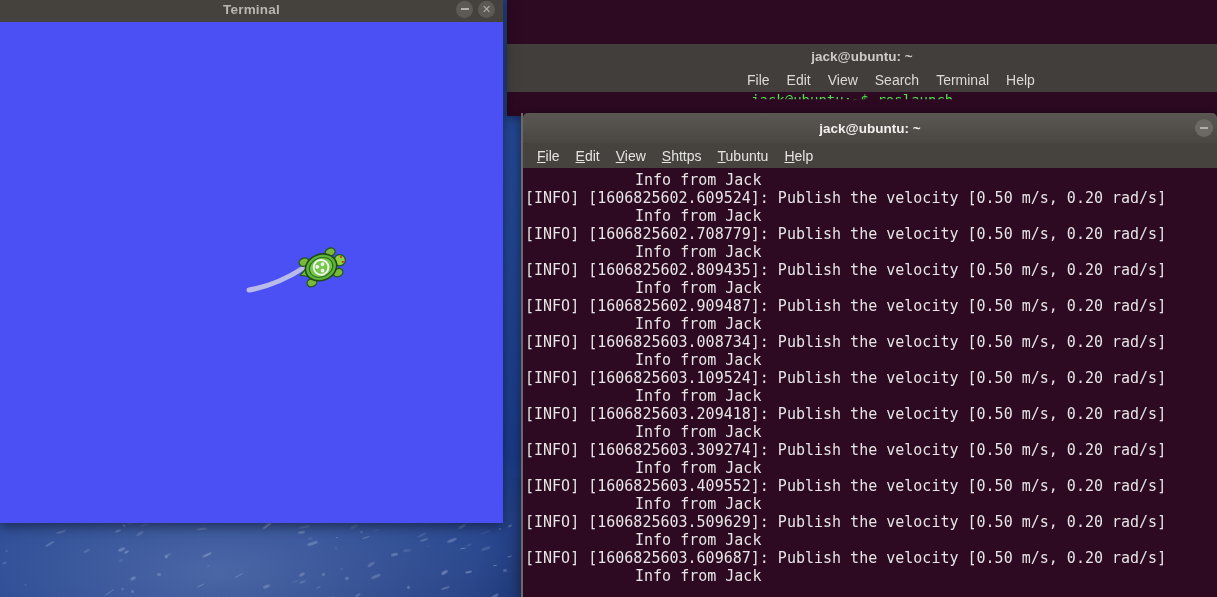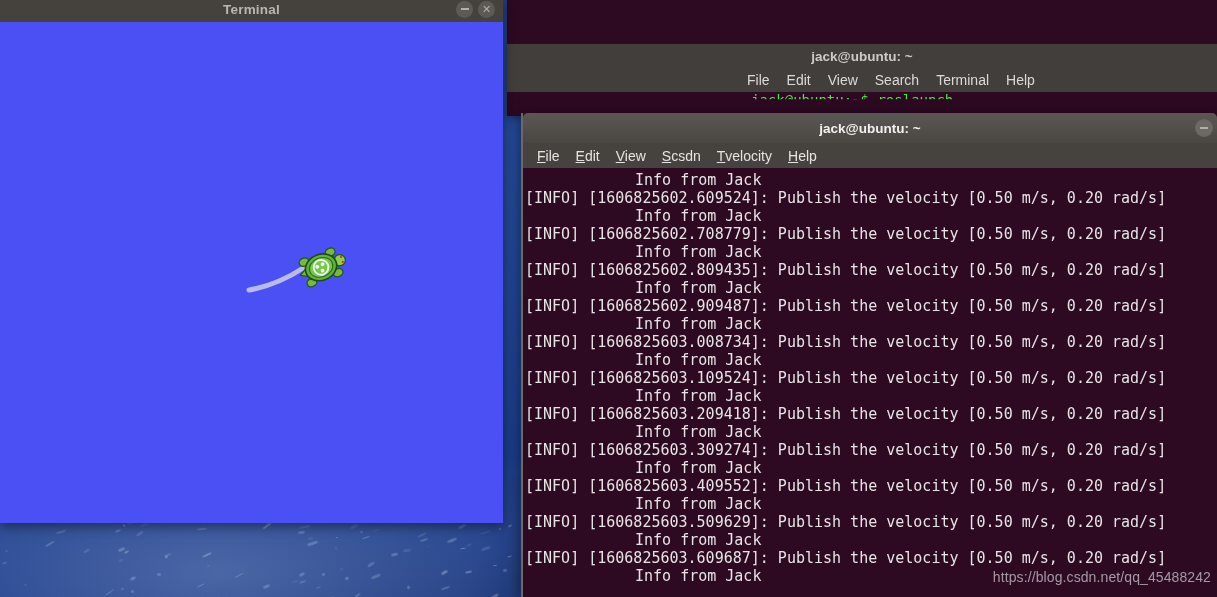--- a/index.html
+++ b/index.html
@@ -441,21 +441,20 @@
       <span class="wbtn">
           <span class="bar"></span>
         </span>
     </div>
   </div>
 
   <div id="term-menubar">
     <span class="mi"><u>F</u><span>ile</span></span>
     <span class="mi"><u>E</u><span>dit</span></span>
     <span class="mi"><u>V</u><span>iew</span></span>
-    <span class="mi"><u>S</u><span>csdn</span></span>
-    <span class="mi"><u>T</u><span>velocity</span></span>
+    <span class="mi"><u>S</u><span>https</span></span>
+    <span class="mi"><u>T</u><span>ubuntu</span></span>
     <span class="mi"><u>H</u><span>elp</span></span>
   </div>
 
   <div id="term-body"><div class="line indent">Info from Jack</div><div class="line">[INFO] [1606825602.609524]: Publish the velocity [0.50 m/s, 0.20 rad/s]</div><div class="line indent">Info from Jack</div><div class="line">[INFO] [1606825602.708779]: Publish the velocity [0.50 m/s, 0.20 rad/s]</div><div class="line indent">Info from Jack</div><div class="line">[INFO] [1606825602.809435]: Publish the velocity [0.50 m/s, 0.20 rad/s]</div><div class="line indent">Info from Jack</div><div class="line">[INFO] [1606825602.909487]: Publish the velocity [0.50 m/s, 0.20 rad/s]</div><div class="line indent">Info from Jack</div><div class="line">[INFO] [1606825603.008734]: Publish the velocity [0.50 m/s, 0.20 rad/s]</div><div class="line indent">Info from Jack</div><div class="line">[INFO] [1606825603.109524]: Publish the velocity [0.50 m/s, 0.20 rad/s]</div><div class="line indent">Info from Jack</div><div class="line">[INFO] [1606825603.209418]: Publish the velocity [0.50 m/s, 0.20 rad/s]</div><div class="line indent">Info from Jack</div><div class="line">[INFO] [1606825603.309274]: Publish the velocity [0.50 m/s, 0.20 rad/s]</div><div class="line indent">Info from Jack</div><div class="line">[INFO] [1606825603.409552]: Publish the velocity [0.50 m/s, 0.20 rad/s]</div><div class="line indent">Info from Jack</div><div class="line">[INFO] [1606825603.509629]: Publish the velocity [0.50 m/s, 0.20 rad/s]</div><div class="line indent">Info from Jack</div><div class="line">[INFO] [1606825603.609687]: Publish the velocity [0.50 m/s, 0.20 rad/s]</div><div class="line indent">Info from Jack</div></div>
 
-  <div id="watermark">https://blog.csdn.net/qq_45488242</div>
 </div>
 
 </body></html>

